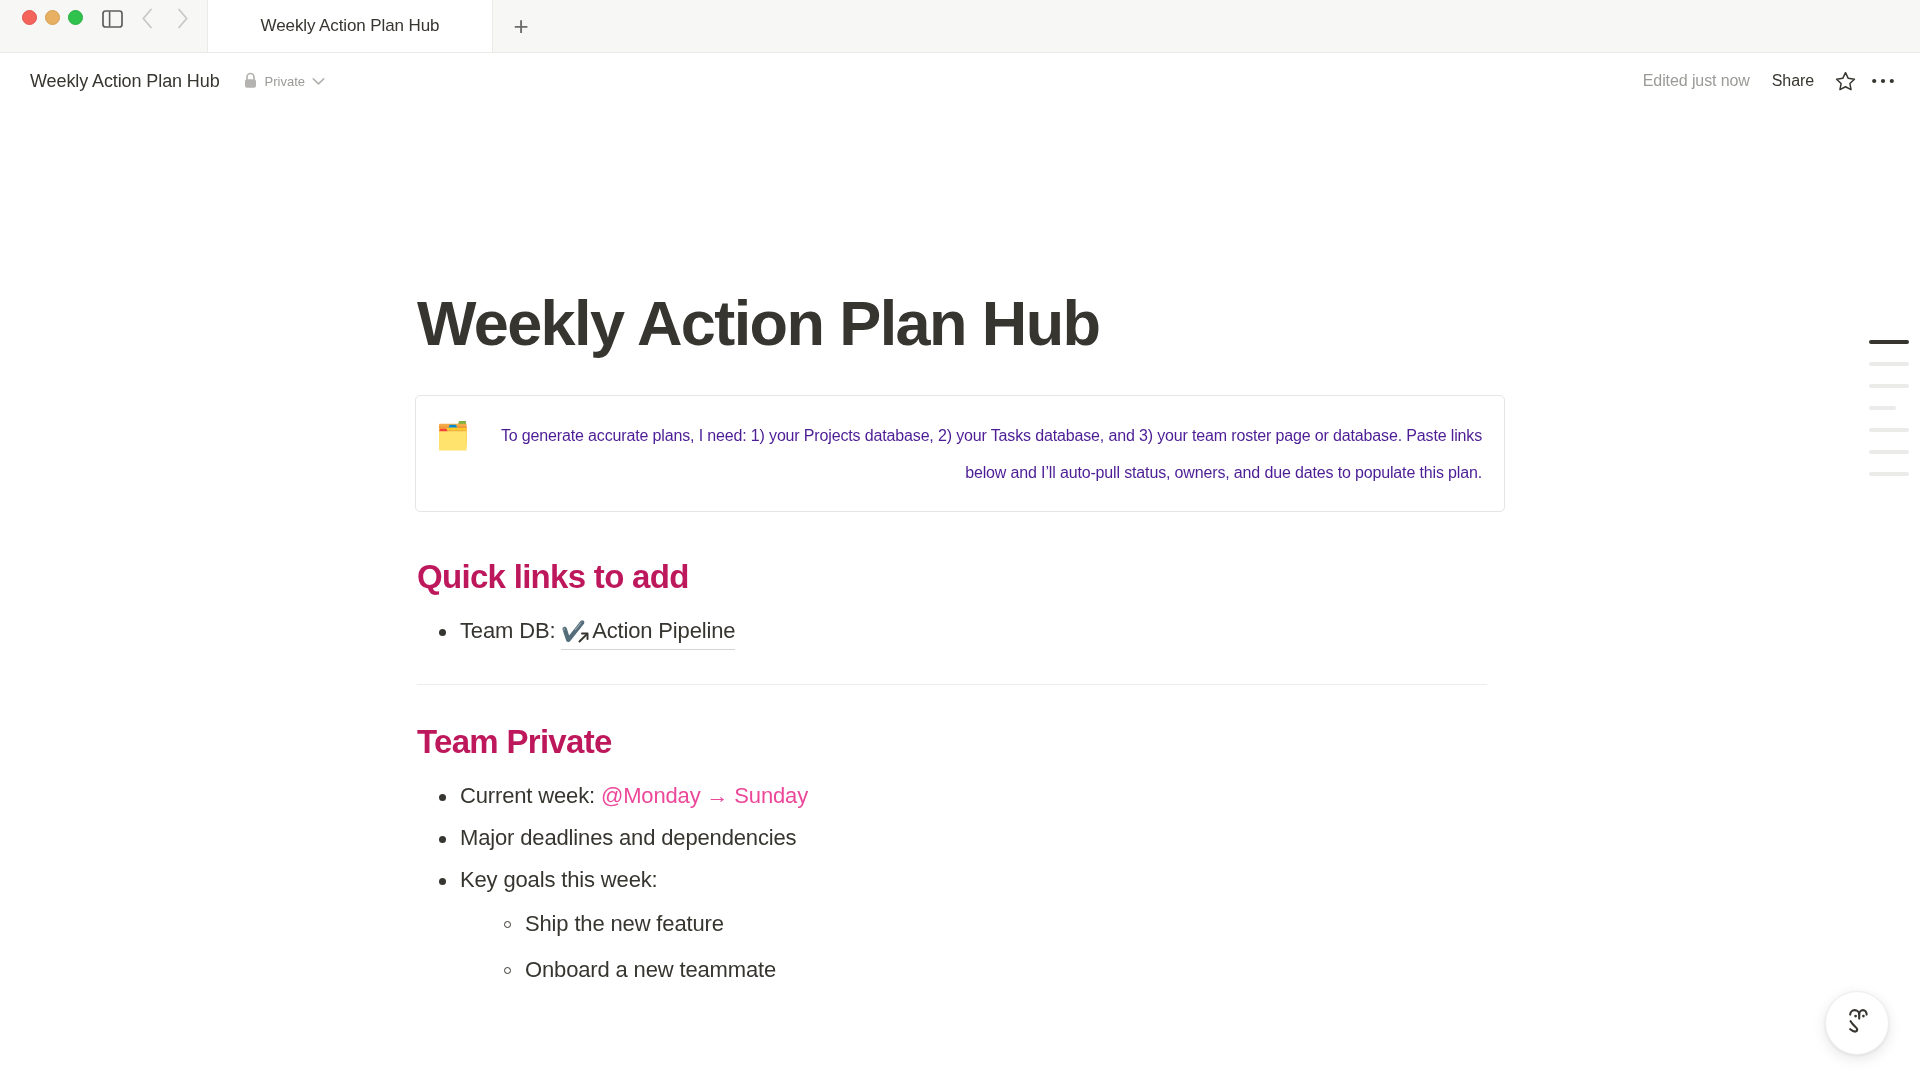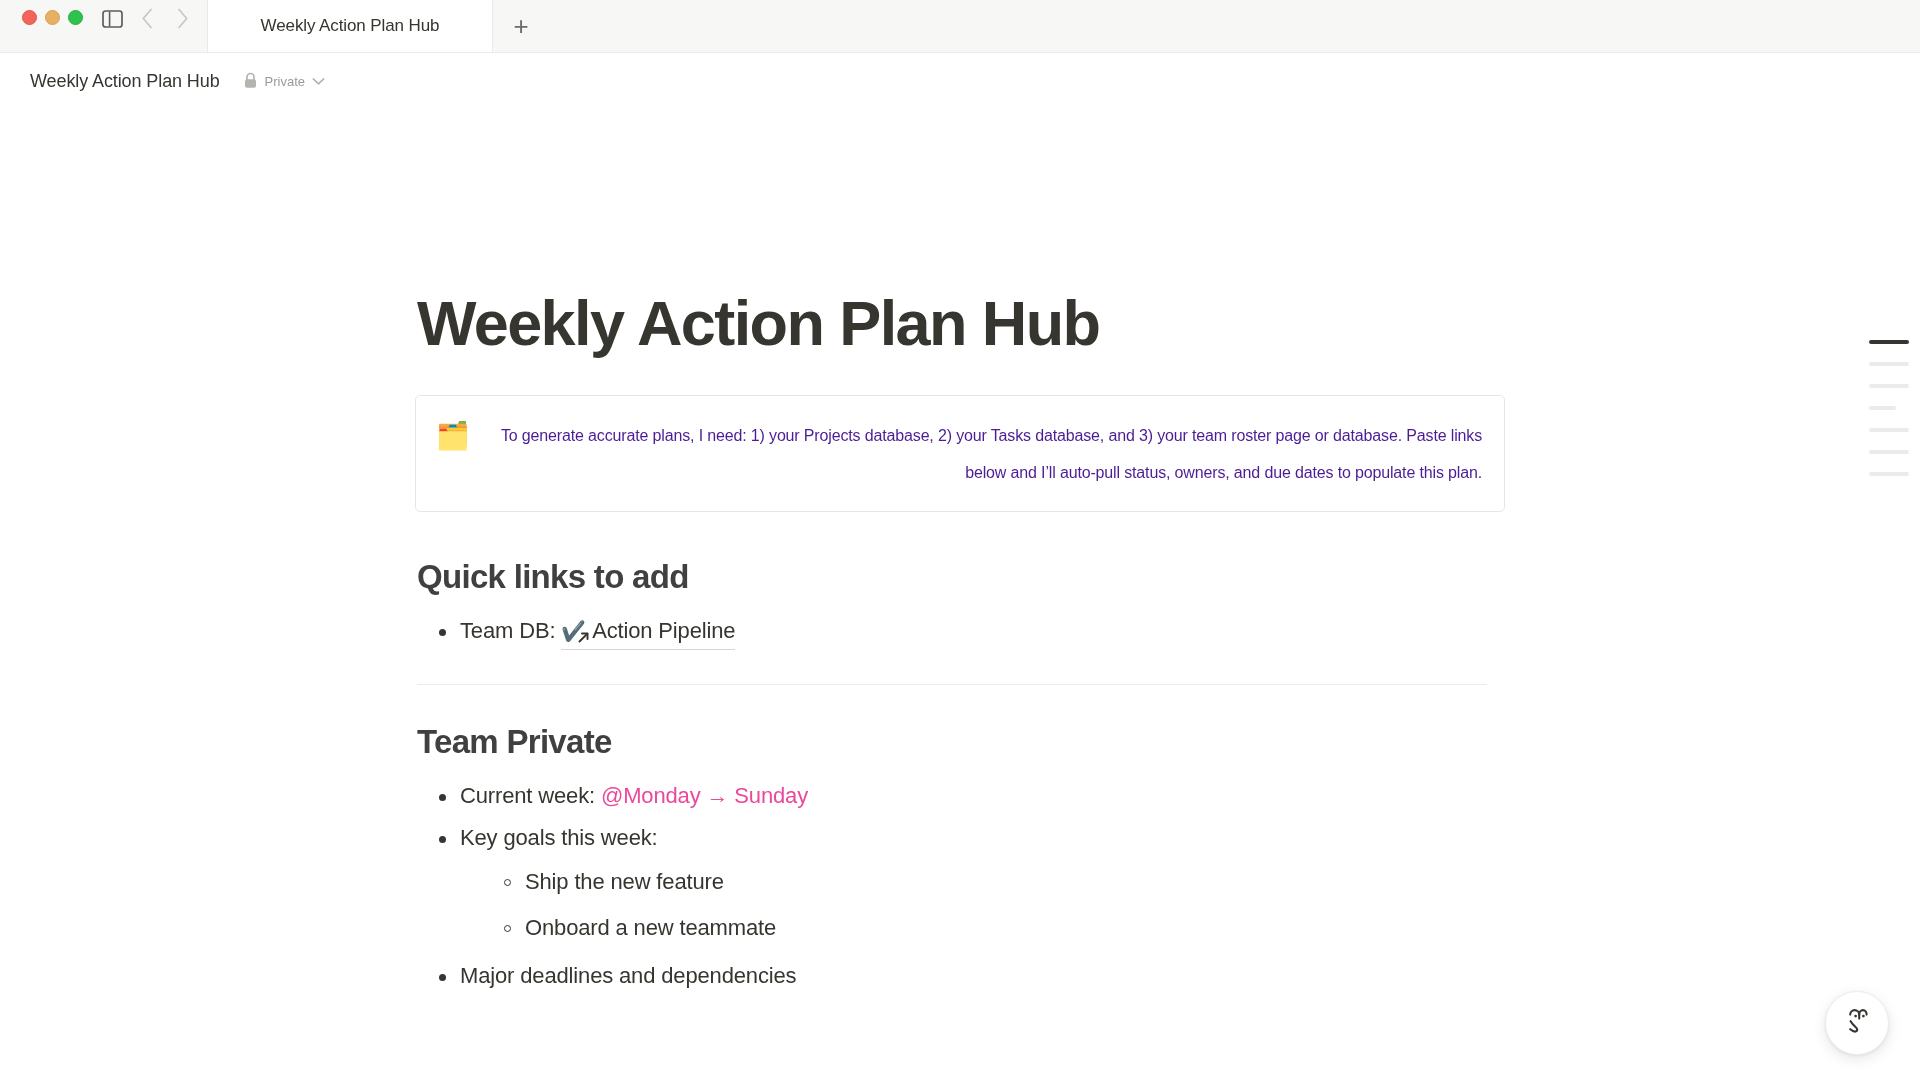--- a/index.html
+++ b/index.html
@@ -198,21 +198,21 @@
     line-height: 37px;
     color: #4c1d95;
     letter-spacing: -0.15px;
     padding-top: 1px;
     text-align: right;
   }
 
   h2.section {
     font-size: 33px;
     font-weight: bold;
-    color: #404040;
+    color: #be185d;
     letter-spacing: -0.7px;
     margin-bottom: 14px;
     padding-left: 2px;
     margin-top: 20px;
   }
 
   
   ul.blist {
     list-style: none;
     padding-left: 22px;
@@ -380,20 +380,36 @@
       </span>
       <span>Private</span>
       <span class="chev">
         <svg width="13" height="9" viewBox="0 0 13 9" fill="none">
           <path d="M1.3 1.8L6.5 6.8L11.7 1.8" stroke="currentColor" stroke-width="1.6" stroke-linecap="round" stroke-linejoin="round"></path>
         </svg>
       </span>
     </span>
   </div>
 
+  <div class="topbar-right">
+    <span class="edited">Edited just now</span>
+    <span class="share">Share</span>
+    <span class="tb-icon">
+      <svg width="23" height="23" viewBox="0 0 24 24" fill="none">
+        <path d="M12 2.8l2.85 5.9 6.45.92-4.68 4.5 1.13 6.38L12 17.45l-5.75 3.05 1.13-6.38-4.68-4.5 6.45-.92L12 2.8z" stroke="currentColor" stroke-width="1.55" stroke-linejoin="round"></path>
+      </svg>
+    </span>
+    <span class="tb-icon">
+      <svg width="24" height="8" viewBox="0 0 24 8" fill="currentColor">
+        <circle cx="3.2" cy="4" r="2.1"></circle>
+        <circle cx="12" cy="4" r="2.1"></circle>
+        <circle cx="20.8" cy="4" r="2.1"></circle>
+      </svg>
+    </span>
+  </div>
 </div>
 
 <div class="scroller">
   <div class="content">
 
     <h1 class="page-title">Weekly Action Plan Hub</h1>
 
     <div class="callout">
       <div class="callout-emoji">🗂️</div>
       <div class="callout-text">To generate accurate plans, I need: 1) your Projects database, 2) your Tasks database, and 3) your team roster page or database. Paste links below and I’ll auto-pull status, owners, and due dates to populate this plan.</div>
@@ -414,28 +430,28 @@
     </ul>
 
     <hr class="divider">
 
     <h2 class="section">Team Private</h2>
 
     <ul class="blist">
       <li>
         <span>Current week: </span><span class="mention-gray">@Monday → Sunday</span>
       </li>
+      <li>Major deadlines and dependencies</li>
       <li>
         <span>Key goals this week:</span>
         <ul class="sublist">
           <li>Ship the new feature</li>
           <li>Onboard a new teammate</li>
         </ul>
       </li>
-      <li>Major deadlines and dependencies</li>
     </ul>
 
   </div>
 </div>
 
 <div class="outline">
     <div class="ol active" style="width: 40px; margin-right: 0px;"></div>
     <div class="ol" style="width: 40px; margin-right: 0px;"></div>
     <div class="ol" style="width: 40px; margin-right: 0px;"></div>
     <div class="ol" style="width: 27px; margin-right: 13px;"></div>

